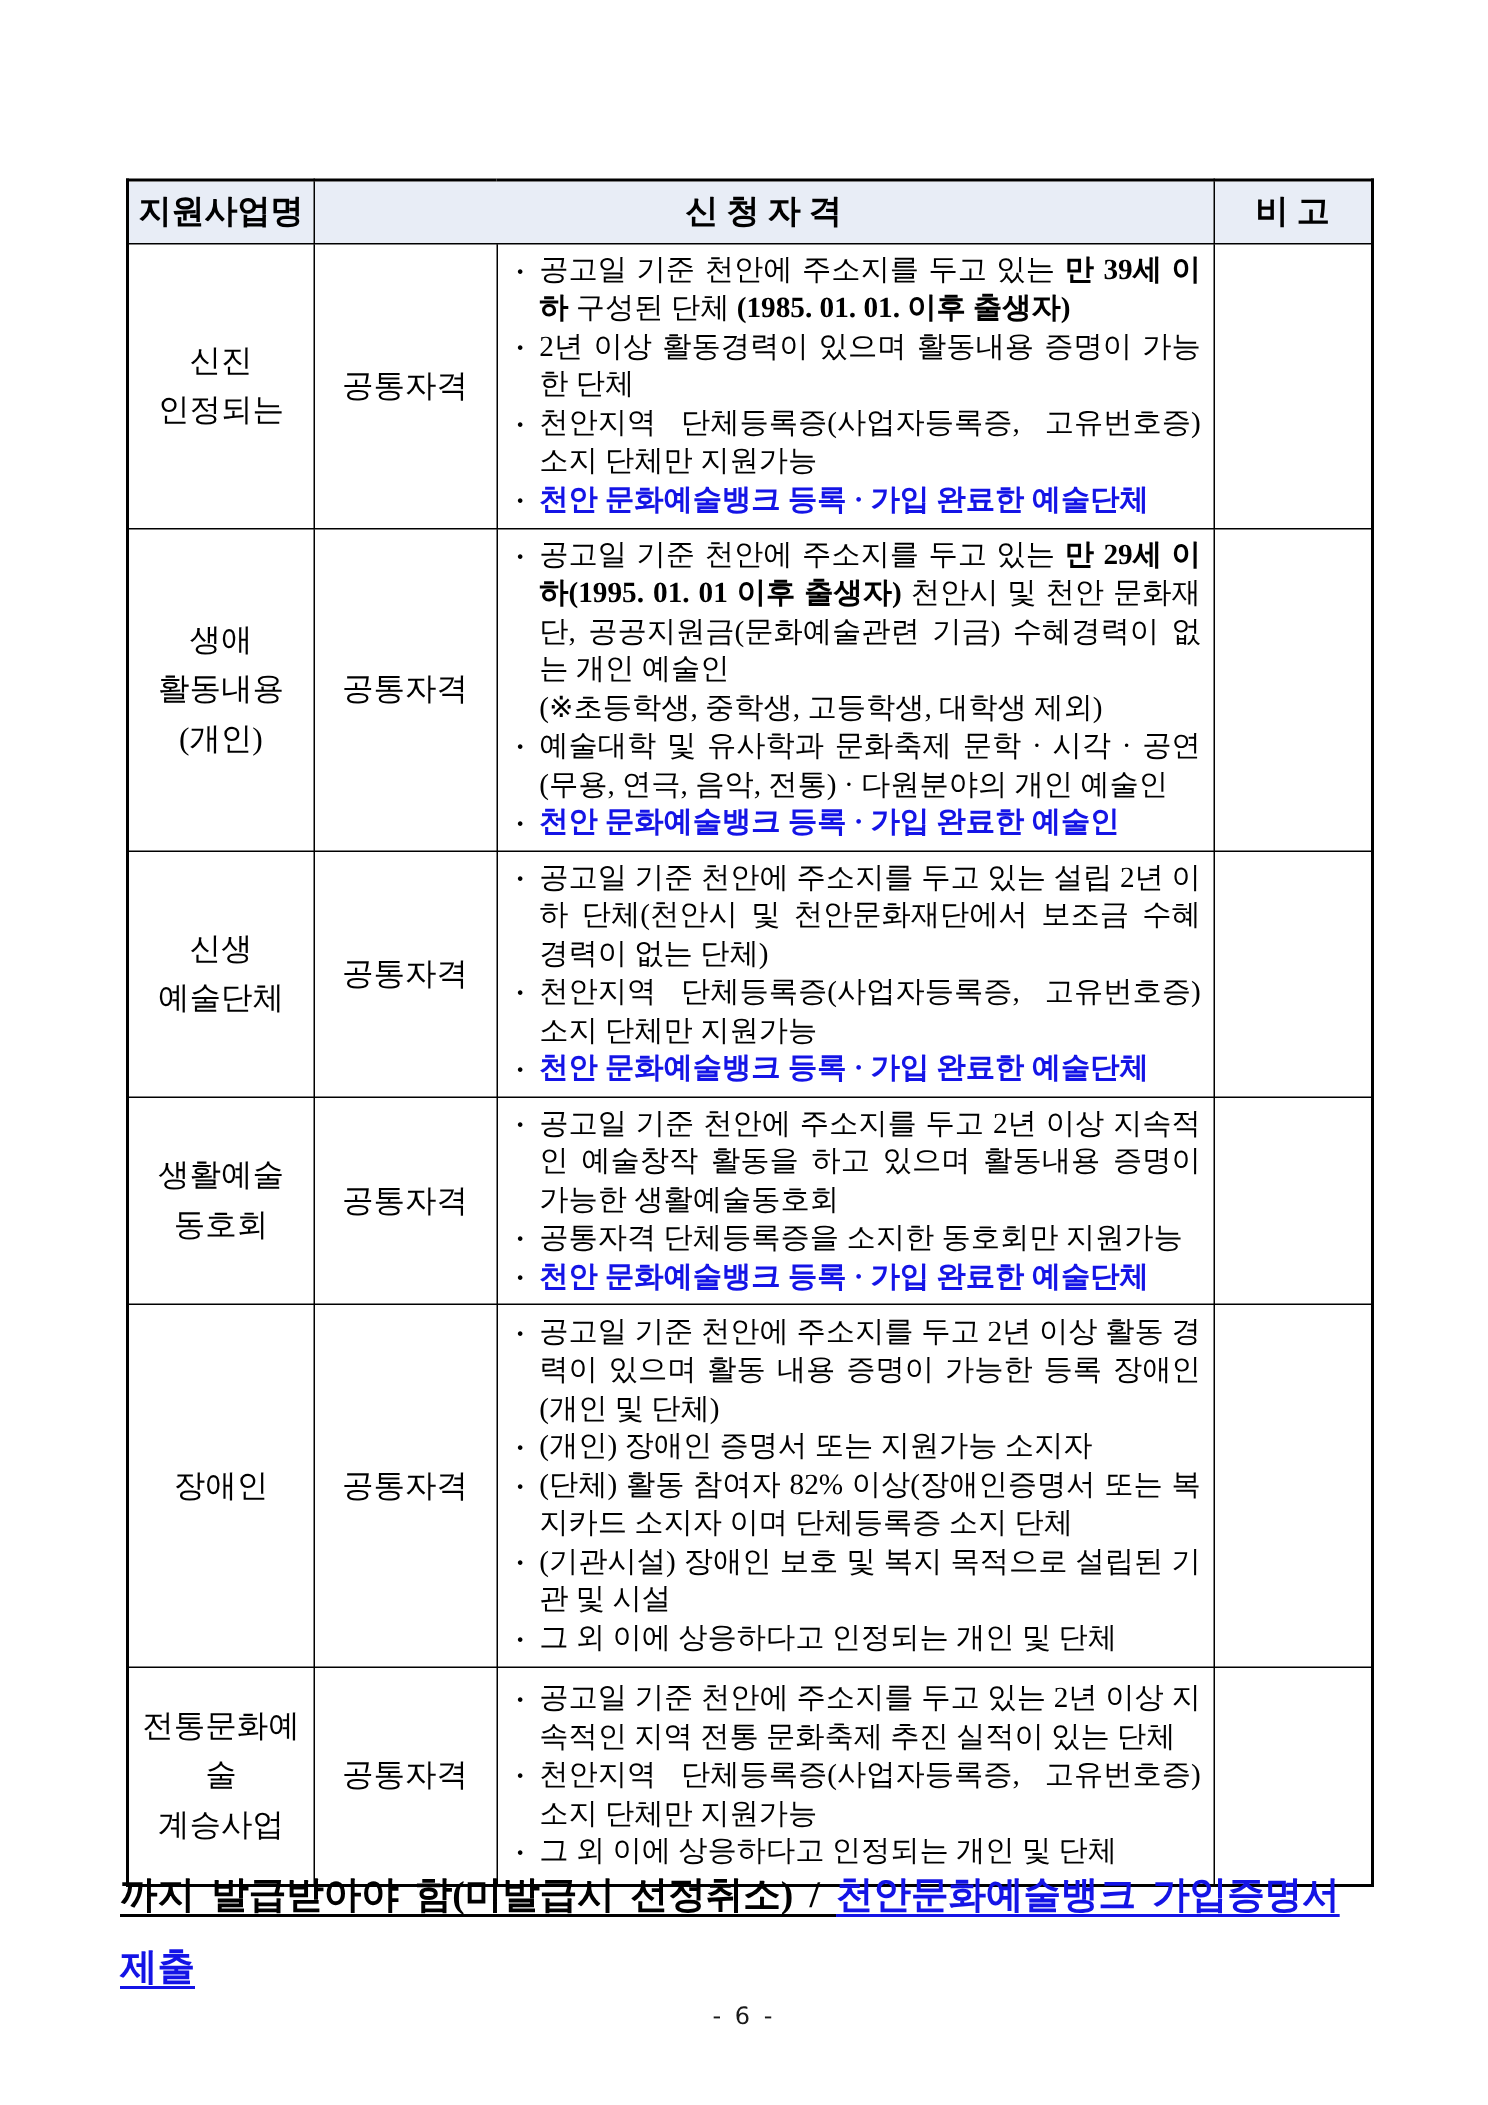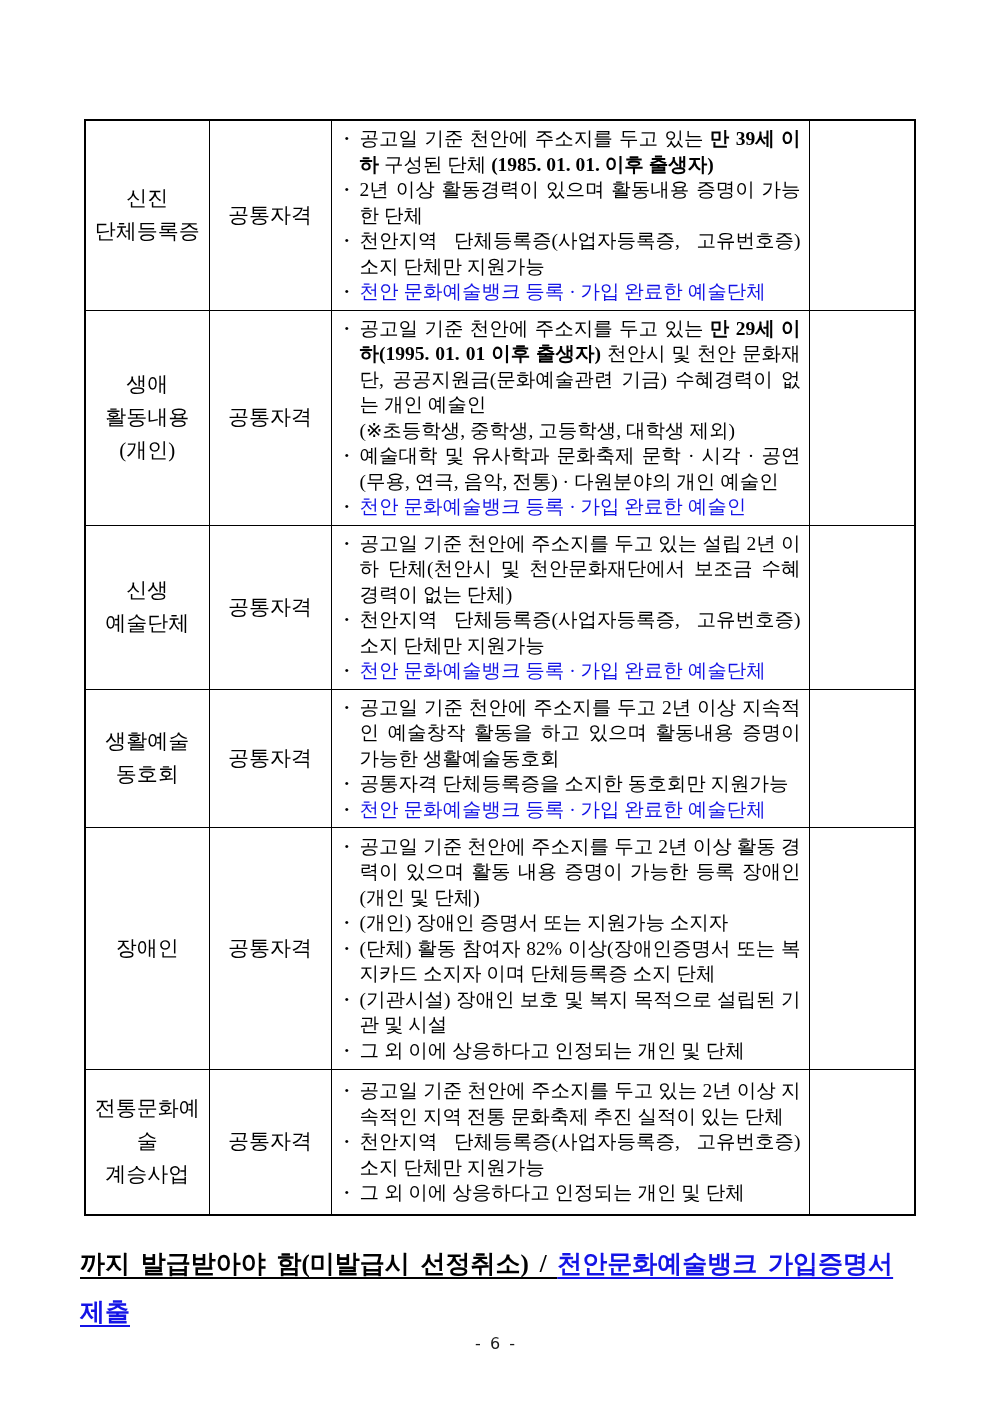--- a/index.html
+++ b/index.html
@@ -55,21 +55,21 @@
     padding-left: 17px;
     text-align: justify;
   }
   .dot {
     position: absolute; left: 2px; top: 0;
     font-size: 13px;
     line-height: inherit;
     color: #000;
   }
   .seg.b { font-weight: bold; }
-  .seg.blue { color: var(--accent-blue); font-weight: normal; }
+  .seg.blue { color: var(--accent-blue); font-weight: bold; }
   .seg.nl { display: block; }
   .footnote {
     position: absolute; left: 80px; top: 1240px;
     width: 836px;
     font-size: 25px;
     font-weight: bold;
     line-height: 48px;
     word-spacing: 0.18em;
   }
   .footnote .marker { text-decoration: none; padding-right: 6px; }
@@ -93,24 +93,29 @@
 <body>
 
 <table class="doc-table">
   <colgroup>
     <col style="width:124px">
       <col style="width:122px">
       <col style="width:478px">
       <col style="width:106px">
   </colgroup>
   <tbody>
+      <tr style="height:42px">
+    <th>지원사업명</th>
+    <th colspan="2">신 청 자 격</th>
+    <th>비 고</th>
+  </tr>
 
   <tr style="height:190px">
     <td class="name-cell">신진
-단체등록증</td>
+인정되는</td>
     <td class="qual-cell">공통자격</td>
     <td class="detail-cell">
       <div class="bullet"><span class="dot">•</span><span class="seg">공고일 기준 천안에 주소지를 두고 있는 </span><span class="seg b">만 39세 이하</span><span class="seg"> 구성된 단체 </span><span class="seg b">(1985. 01. 01. 이후 출생자)</span></div>
       <div class="bullet"><span class="dot">•</span><span class="seg">2년 이상 활동경력이 있으며 활동내용 증명이 가능한 단체</span></div>
       <div class="bullet"><span class="dot">•</span><span class="seg">천안지역 단체등록증(사업자등록증, 고유번호증) 소지 단체만 지원가능</span></div>
       <div class="bullet"><span class="dot">•</span><span class="seg blue">천안 문화예술뱅크 등록 · 가입 완료한 예술단체</span></div>
     </td>
     <td class="note-cell"></td>
   </tr>
 

